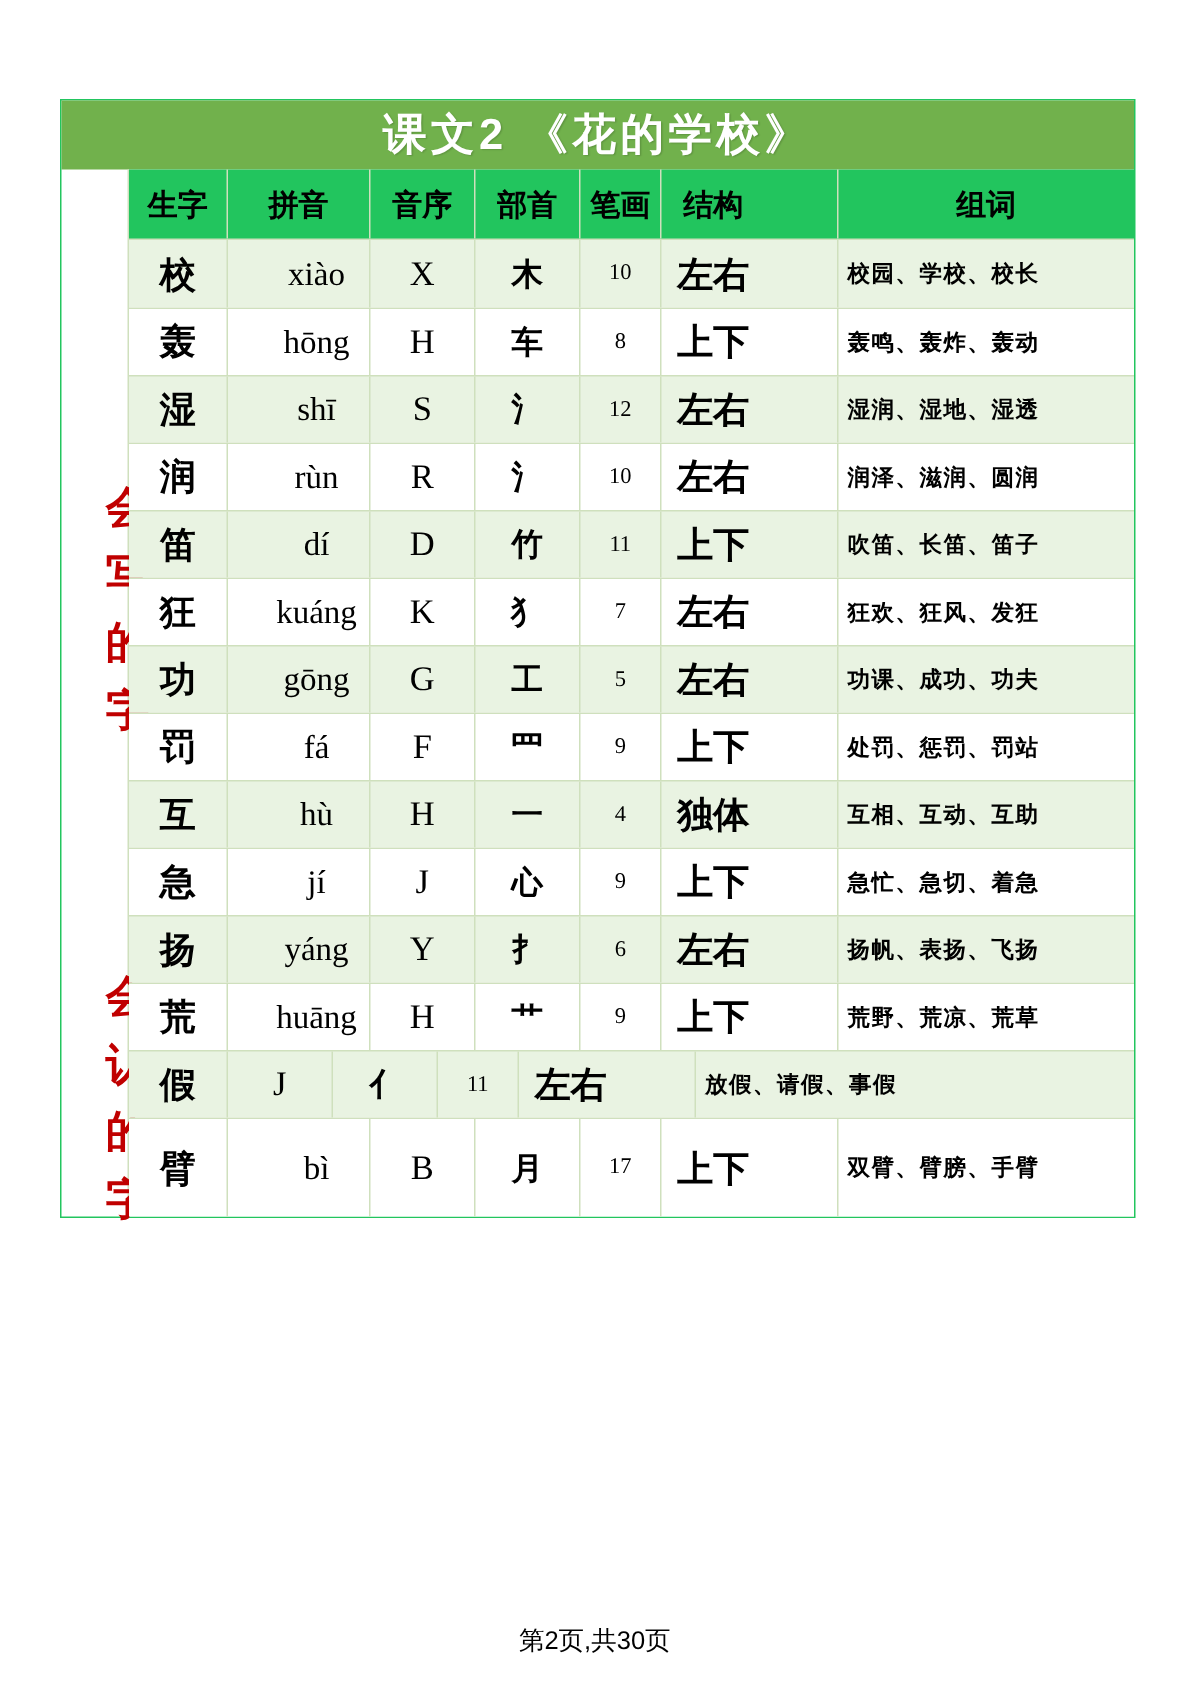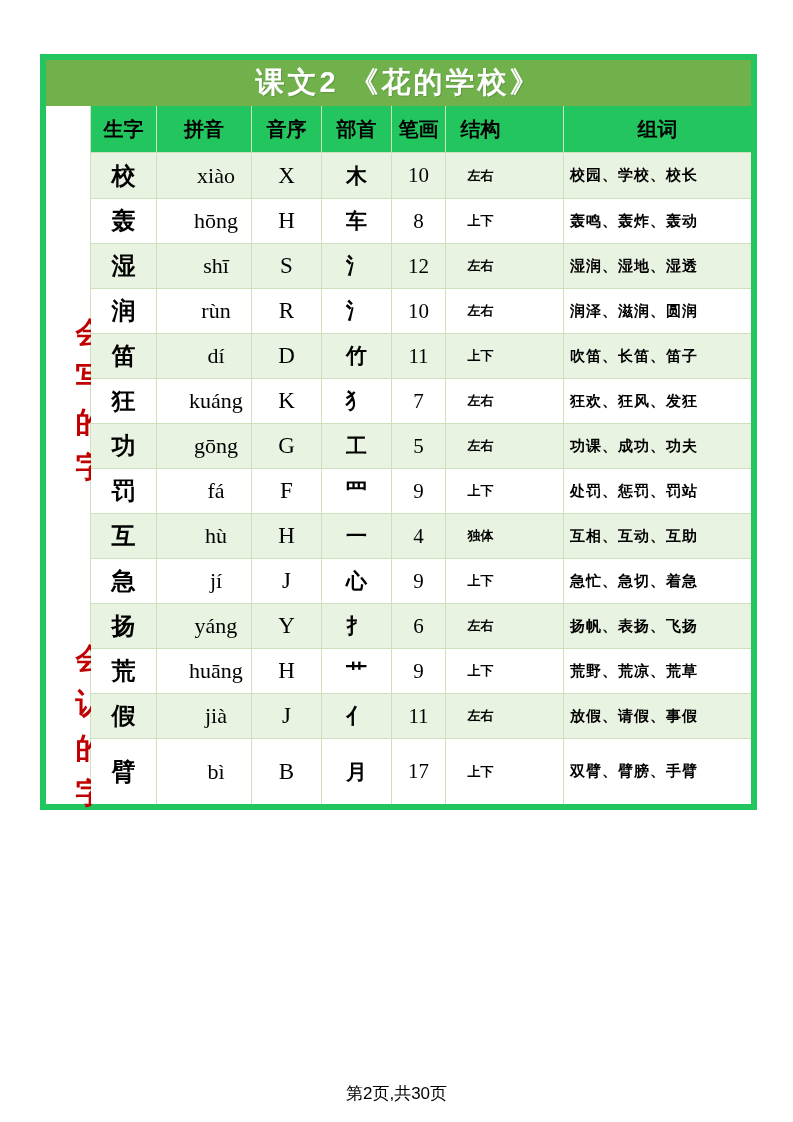--- a/index.html
+++ b/index.html
@@ -4,21 +4,21 @@
 <style>
   html,body{margin:0;padding:0;}
   body{
     width:793px;height:1122px;position:relative;
     background:#ffffff;
     font-family:"Liberation Sans", sans-serif;
     overflow:hidden;
   }
   *{box-sizing:border-box;}
 
-  .sheet{position:absolute;left:40px;top:54px;width:717px;border:6px solid #22c55e;}
+  .sheet{position:absolute;left:40px;top:66px;width:717px;border:1px solid #22c55e;}
 
   .title-bar{
     height:46px;background:#71b14c;color:#ffffff;
     display:flex;align-items:center;justify-content:center;
     font-size:29px;font-weight:bold;letter-spacing:3px;
     text-shadow:1px 1px 1px rgba(0,0,0,0.15);
   }
 
   .table-body{display:flex;width:100%;}
 
@@ -59,22 +59,22 @@
   .w-letter{width:70px;}
   .w-radical{width:70px;}
   .w-strokes{width:54px;}
   .w-structure{width:70px;}
   .w-words{flex:1;margin-left:48px;}
 
   .c-char{font-size:24px;font-weight:bold;}
   .c-pinyin{font-size:22px;font-family:"Liberation Serif", serif;padding-left:24px;}
   .c-letter{font-size:23px;font-family:"Liberation Serif", serif;}
   .c-radical{font-size:21px;font-weight:bold;}
-  .c-strokes{font-size:21px;font-family:"Liberation Serif", serif;}
-  .c-structure{font-size:13px;font-weight:bold;}
+  .c-strokes{font-size:15px;font-family:"Liberation Serif", serif;}
+  .c-structure{font-size:24px;font-weight:bold;}
   .c-words{justify-content:flex-start;padding-left:6px;font-size:15px;font-weight:bold;letter-spacing:1px;}
 
   .footer{
     position:absolute;left:0;top:1082px;width:100%;
     text-align:center;font-size:17px;color:#000;
   }
 </style>
 </head>
 <body>
 
@@ -220,21 +220,20 @@
     <div class="cell w-pinyin c-pinyin">huāng</div>
     <div class="cell w-letter c-letter">H</div>
     <div class="cell w-radical c-radical">艹</div>
     <div class="cell w-strokes c-strokes">9</div>
     <div class="cell w-structure c-structure">上下</div>
     <div class="cell w-words c-words">荒野、荒凉、荒草</div>
   </div>
 
   <div class="row">
     <div class="cell w-char c-char">假</div>
-    <div class="cell w-pinyin c-pinyin">jià</div>
     <div class="cell w-letter c-letter">J</div>
     <div class="cell w-radical c-radical">亻</div>
     <div class="cell w-strokes c-strokes">11</div>
     <div class="cell w-structure c-structure">左右</div>
     <div class="cell w-words c-words">放假、请假、事假</div>
   </div>
 
   <div class="row">
     <div class="cell w-char c-char">臂</div>
     <div class="cell w-pinyin c-pinyin">bì</div>

